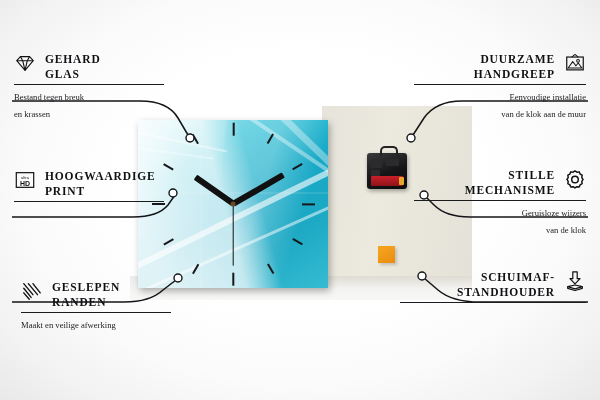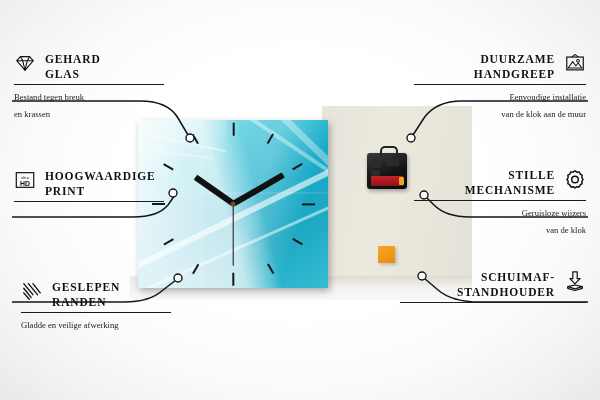--- a/index.html
+++ b/index.html
@@ -213,21 +213,21 @@
             <path d="M3 9 L11 19"></path>
           <path d="M3 14 L9 21"></path>
             <path d="M8 4 L18 16"></path>
           <path d="M13 4 L21 14"></path>
         </g>
       </svg>
       <div class="title">GESLEPEN
 RANDEN</div>
     </div>
     <div class="rule"></div>
-    <div class="desc">Gladde en veilige afwerking</div>
+    <div class="desc">Maakt en veilige afwerking</div>
   </div>
 
   <div class="callout right" style="right:14px;top:168px;width:172px;">
     <div class="head">
       <div class="title">STILLE
 MECHANISME</div>
       <svg class="ico" viewBox="0 0 24 24">
         <g fill="none" stroke="#111" stroke-width="1.6" stroke-linejoin="round">
           <path d="M12 3.2 L14.1 4.6 L16.6 4.2 L17.6 6.6 L19.8 7.9 L19.4 10.4 L20.8 12.5 L19.4 14.6 L19.8 17.1 L17.6 18.4 L16.6 20.8 L14.1 20.4 L12 21.8 L9.9 20.4 L7.4 20.8 L6.4 18.4 L4.2 17.1 L4.6 14.6 L3.2 12.5 L4.6 10.4 L4.2 7.9 L6.4 6.6 L7.4 4.2 L9.9 4.6 Z"></path>
           <circle cx="12" cy="12.5" r="3.6"></circle>

